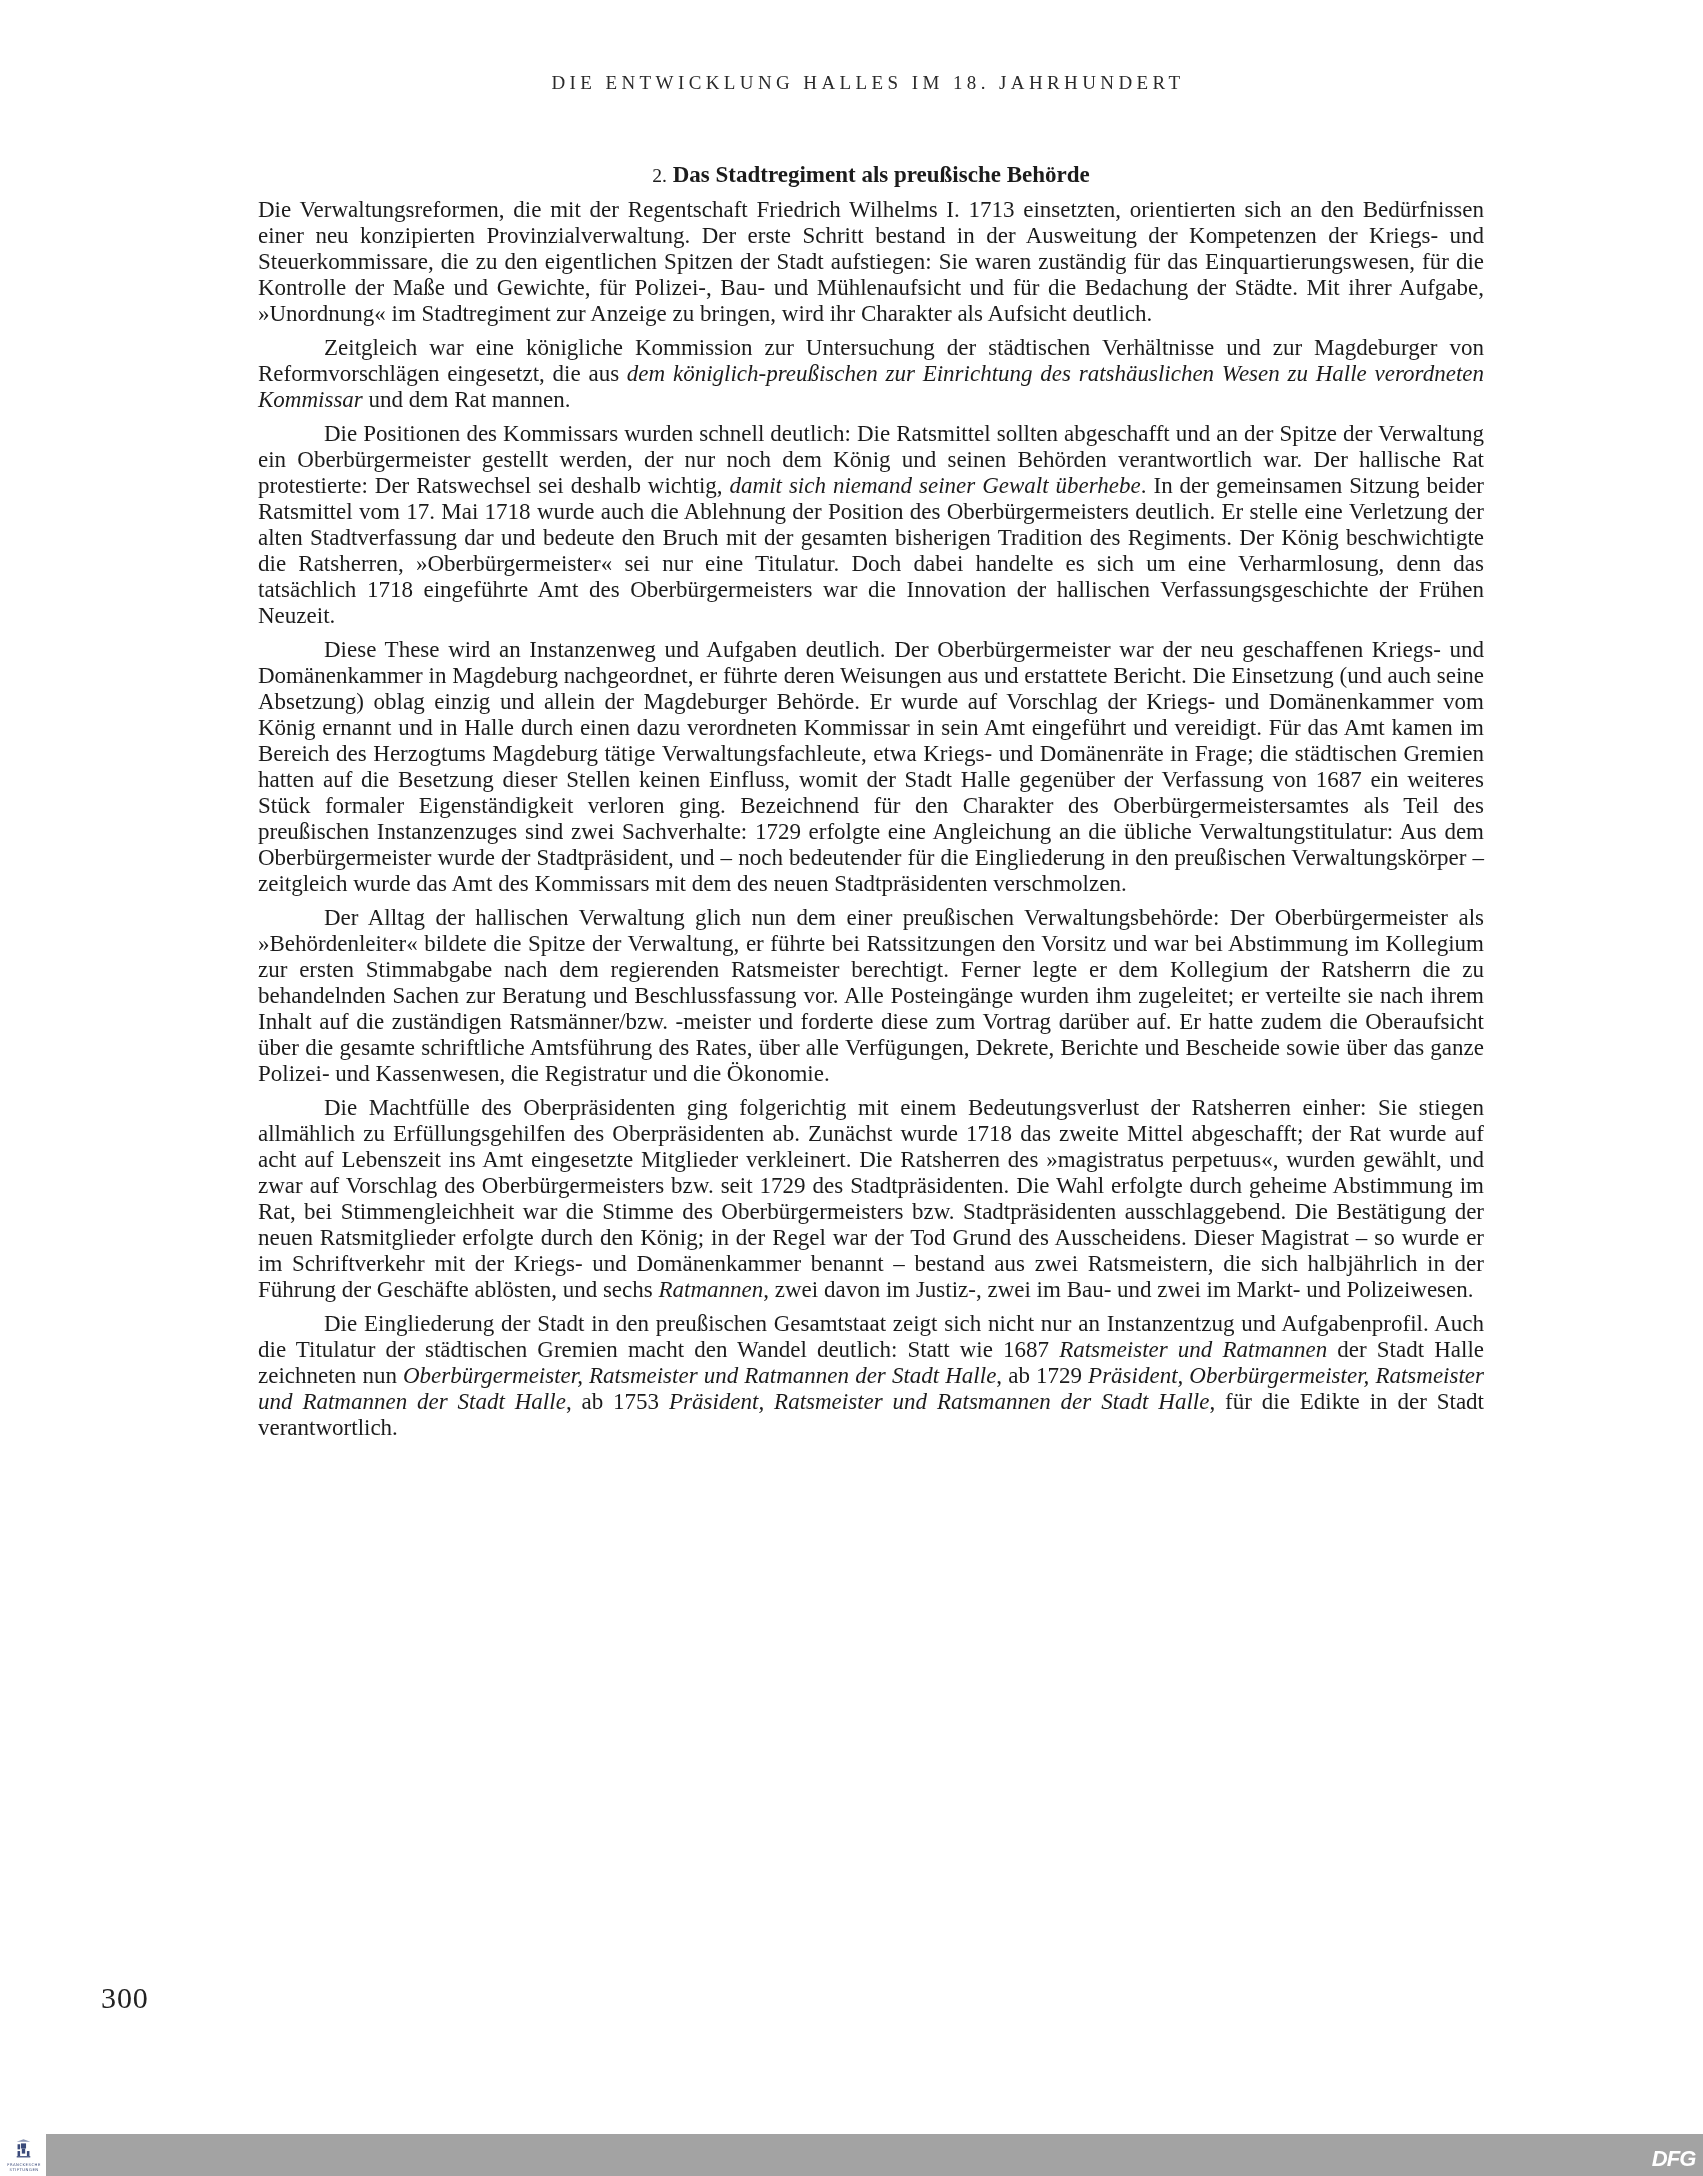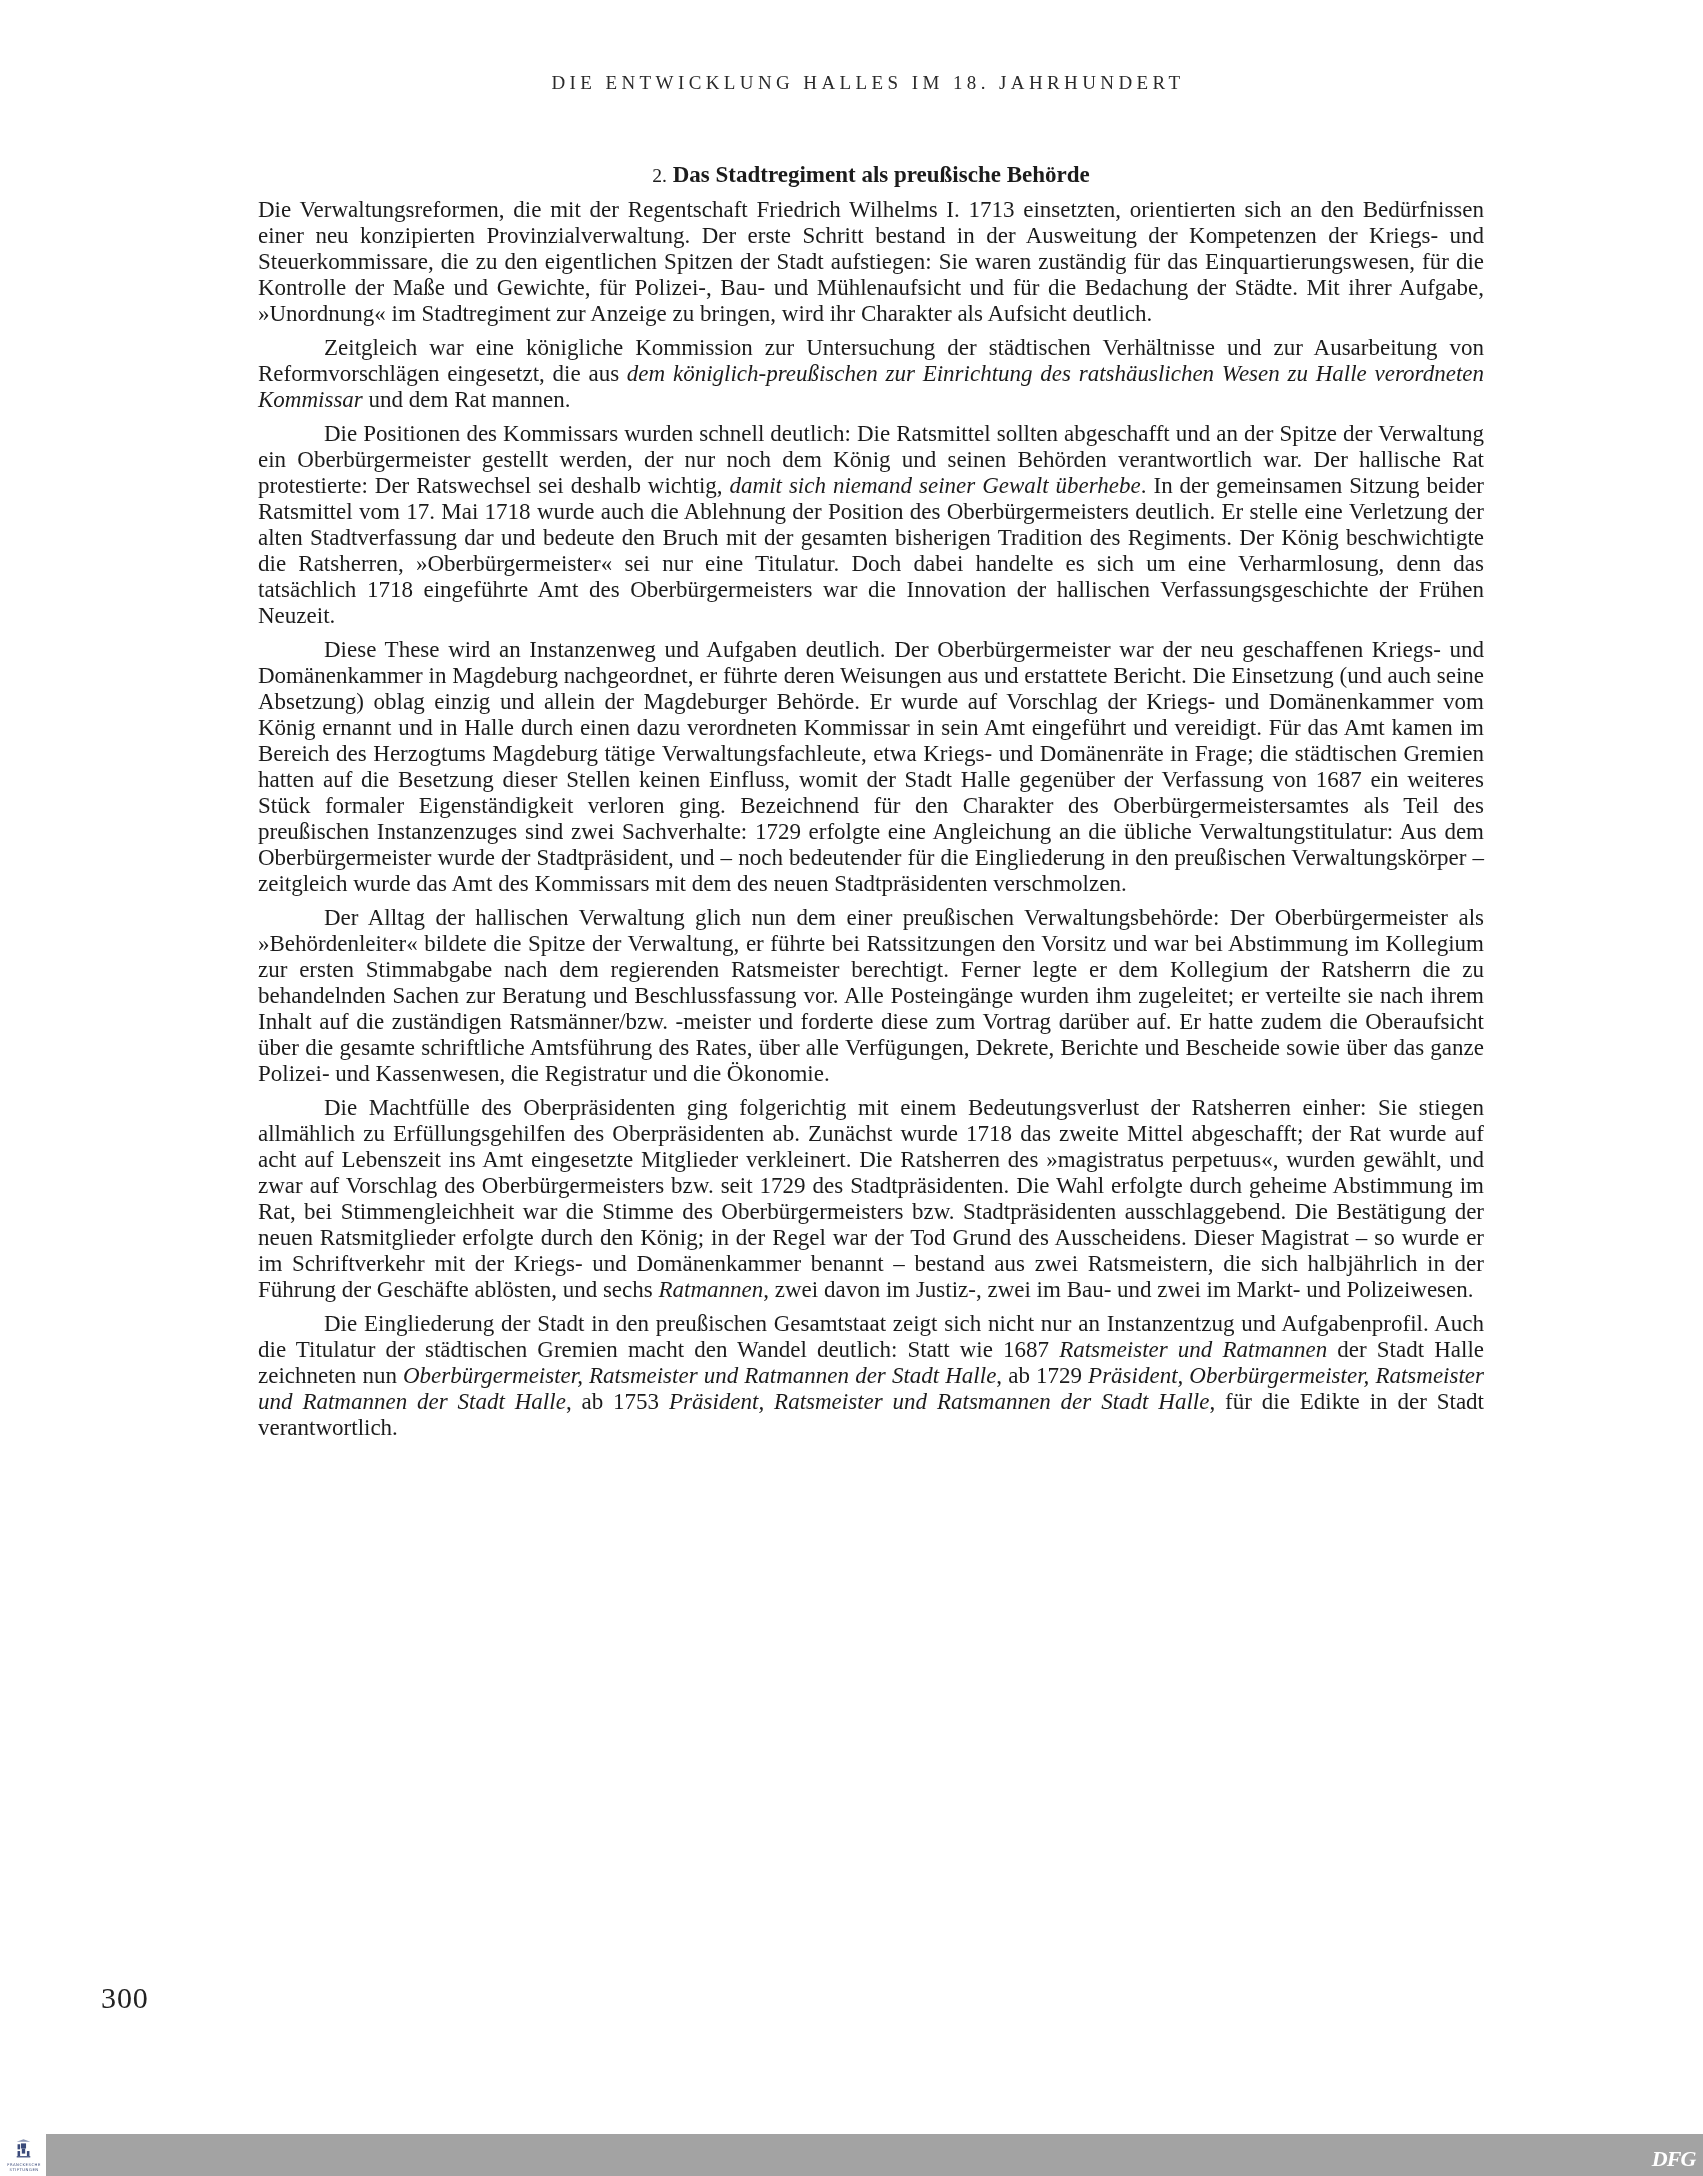--- a/index.html
+++ b/index.html
@@ -30,37 +30,37 @@
   }
   .footer-logo-left {
     position: absolute; left: 0; top: 2136px; width: 46px; height: 40px; background: #fff;
   }
   .fs-mark { position: absolute; left: 15.3px; top: 3.4px; width: 17px; height: 19px; }
   .fs-text {
     position: absolute; left: 2.6px; top: 25.6px; width: 43px; font-family: "DejaVu Sans", sans-serif;
     font-size: 3.8px; letter-spacing: 0.5px; color: #3a4a7a; text-align: center; line-height: 5.1px;
   }
   .dfg-logo {
-    position: absolute; right: 8.5px; top: 2146px; font-family: Liberation Serif, serif;
+    position: absolute; right: 8.5px; top: 2146px; font-family: Liberation Sans, sans-serif;
     font-weight: bold; font-size: 22px; color: #ffffff; letter-spacing: -0.9px; font-style: italic;
   }
 </style>
 </head>
 <body>
 
 <div class="running-head">DIE ENTWICKLUNG HALLES IM 18. JAHRHUNDERT</div>
 
 <div class="column">
   <h2 class="section-title">
     <span class="num">2.</span>
     <span class="title">Das Stadtregiment als preußische Behörde</span>
   </h2>
   <div id="paragraphs">
       <p class="para"><span>Die Verwaltungsreformen, die mit der Regentschaft Friedrich Wilhelms I. 1713 einsetzten, orientierten sich an den Bedürfnissen einer neu konzipierten Provinzialverwaltung. Der erste Schritt bestand in der Ausweitung der Kompeten­zen der Kriegs- und Steuerkommissare, die zu den eigentlichen Spitzen der Stadt aufstiegen: Sie waren zuständig für das Einquartierungswesen, für die Kontrolle der Maße und Gewichte, für Polizei-, Bau- und Mühlenaufsicht und für die Bedachung der Städte. Mit ihrer Aufgabe, »Unordnung« im Stadtregiment zur Anzeige zu bringen, wird ihr Charakter als Aufsicht deutlich.</span></p>
-      <p class="para indent"><span>Zeitgleich war eine königliche Kommission zur Untersuchung der städtischen Verhältnisse und zur Ausarbeitung von Reformvorschlägen eingesetzt, die aus </span><i>dem königlich-preußischen zur Einrichtung des ratshäuslichen Wesen zu Halle ver­ordneten Kommissar</i><span> und dem Rat mannen.</span></p>
+      <p class="para indent"><span>Zeitgleich war eine königliche Kommission zur Untersuchung der städtischen Verhältnisse und zur Magdeburger von Reformvorschlägen eingesetzt, die aus </span><i>dem königlich-preußischen zur Einrichtung des ratshäuslichen Wesen zu Halle ver­ordneten Kommissar</i><span> und dem Rat mannen.</span></p>
       <p class="para indent"><span>Die Positionen des Kommissars wurden schnell deutlich: Die Ratsmittel sollten abgeschafft und an der Spitze der Verwaltung ein Oberbürgermeister gestellt werden, der nur noch dem König und seinen Behörden verantwortlich war. Der hallische Rat protestierte: Der Ratswechsel sei deshalb wichtig, </span><i>damit sich niemand seiner Gewalt überhebe</i><span>. In der gemeinsamen Sitzung beider Ratsmittel vom 17. Mai 1718 wurde auch die Ablehnung der Position des Oberbürger­meisters deutlich. Er stelle eine Verletzung der alten Stadtverfassung dar und bedeute den Bruch mit der gesamten bis­herigen Tradition des Regiments. Der König beschwichtigte die Ratsherren, »Oberbürgermeister« sei nur eine Titulatur. Doch dabei handelte es sich um eine Verharmlosung, denn das tatsächlich 1718 eingeführte Amt des Oberbürgermeis­ters war die Innovation der hallischen Verfassungsgeschichte der Frühen Neuzeit.</span></p>
       <p class="para indent"><span>Diese These wird an Instanzenweg und Aufgaben deutlich. Der Oberbürgermeister war der neu geschaffenen Kriegs- und Domänenkammer in Magdeburg nachgeordnet, er führte deren Weisungen aus und erstattete Bericht. Die Einsetzung (und auch seine Absetzung) oblag einzig und allein der Magdeburger Behörde. Er wurde auf Vorschlag der Kriegs- und Domänenkammer vom König ernannt und in Halle durch einen dazu verordneten Kommissar in sein Amt eingeführt und vereidigt. Für das Amt kamen im Bereich des Herzogtums Magdeburg tätige Verwaltungsfachleute, etwa Kriegs- und Domänenräte in Frage; die städtischen Gremien hatten auf die Besetzung dieser Stellen keinen Einfluss, womit der Stadt Halle gegenüber der Verfassung von 1687 ein weiteres Stück formaler Eigenständigkeit verloren ging. Bezeichnend für den Charakter des Oberbürgermeistersamtes als Teil des preußischen Instanzenzuges sind zwei Sach­verhalte: 1729 erfolgte eine Angleichung an die übliche Verwaltungstitulatur: Aus dem Oberbürgermeister wurde der Stadtpräsident, und – noch bedeutender für die Eingliederung in den preußischen Verwaltungskörper – zeitgleich wurde das Amt des Kommissars mit dem des neuen Stadtpräsidenten verschmolzen.</span></p>
       <p class="para indent"><span>Der Alltag der hallischen Verwaltung glich nun dem einer preußischen Verwaltungsbehörde: Der Oberbürger­meister als »Behördenleiter« bildete die Spitze der Verwaltung, er führte bei Ratssitzungen den Vorsitz und war bei Abstimmung im Kollegium zur ersten Stimmabgabe nach dem regierenden Ratsmeister berechtigt. Ferner legte er dem Kollegium der Ratsherrn die zu behandelnden Sachen zur Beratung und Beschlussfassung vor. Alle Posteingänge wur­den ihm zugeleitet; er verteilte sie nach ihrem Inhalt auf die zuständigen Ratsmänner/bzw. -meister und forderte diese zum Vortrag darüber auf. Er hatte zudem die Oberaufsicht über die gesamte schriftliche Amtsführung des Rates, über alle Verfügungen, Dekrete, Berichte und Bescheide sowie über das ganze Polizei- und Kassenwesen, die Registratur und die Ökonomie.</span></p>
       <p class="para indent"><span>Die Machtfülle des Oberpräsidenten ging folgerichtig mit einem Bedeutungsverlust der Ratsherren einher: Sie stiegen allmählich zu Erfüllungsgehilfen des Oberpräsidenten ab. Zunächst wurde 1718 das zweite Mittel abgeschafft; der Rat wurde auf acht auf Lebenszeit ins Amt eingesetzte Mitglieder verkleinert. Die Ratsherren des »magistratus per­petuus«, wurden gewählt, und zwar auf Vorschlag des Oberbürgermeisters bzw. seit 1729 des Stadtpräsidenten. Die Wahl erfolgte durch geheime Abstimmung im Rat, bei Stimmengleichheit war die Stimme des Oberbürgermeisters bzw. Stadt­präsidenten ausschlaggebend. Die Bestätigung der neuen Ratsmitglieder erfolgte durch den König; in der Regel war der Tod Grund des Ausscheidens. Dieser Magistrat – so wurde er im Schriftverkehr mit der Kriegs- und Domänenkammer benannt – bestand aus zwei Ratsmeistern, die sich halbjährlich in der Führung der Geschäfte ablösten, und sechs </span><i>Rat­mannen</i><span>, zwei davon im Justiz-, zwei im Bau- und zwei im Markt- und Polizeiwesen.</span></p>
       <p class="para indent"><span>Die Eingliederung der Stadt in den preußischen Gesamtstaat zeigt sich nicht nur an Instanzentzug und Aufga­benprofil. Auch die Titulatur der städtischen Gremien macht den Wandel deutlich: Statt wie 1687 </span><i>Ratsmeister und Rat­mannen</i><span> der Stadt Halle zeichneten nun </span><i>Oberbürgermeister, Ratsmeister und Ratmannen der Stadt Halle</i><span>, ab 1729 </span><i>Präsi­dent, Oberbürgermeister, Ratsmeister und Ratmannen der Stadt Halle</i><span>, ab 1753 </span><i>Präsident, Ratsmeister und Ratsmannen der Stadt Halle</i><span>, für die Edikte in der Stadt verantwortlich.</span></p>
     </div>
 </div>
 
 <div class="page-number">300</div>
 

